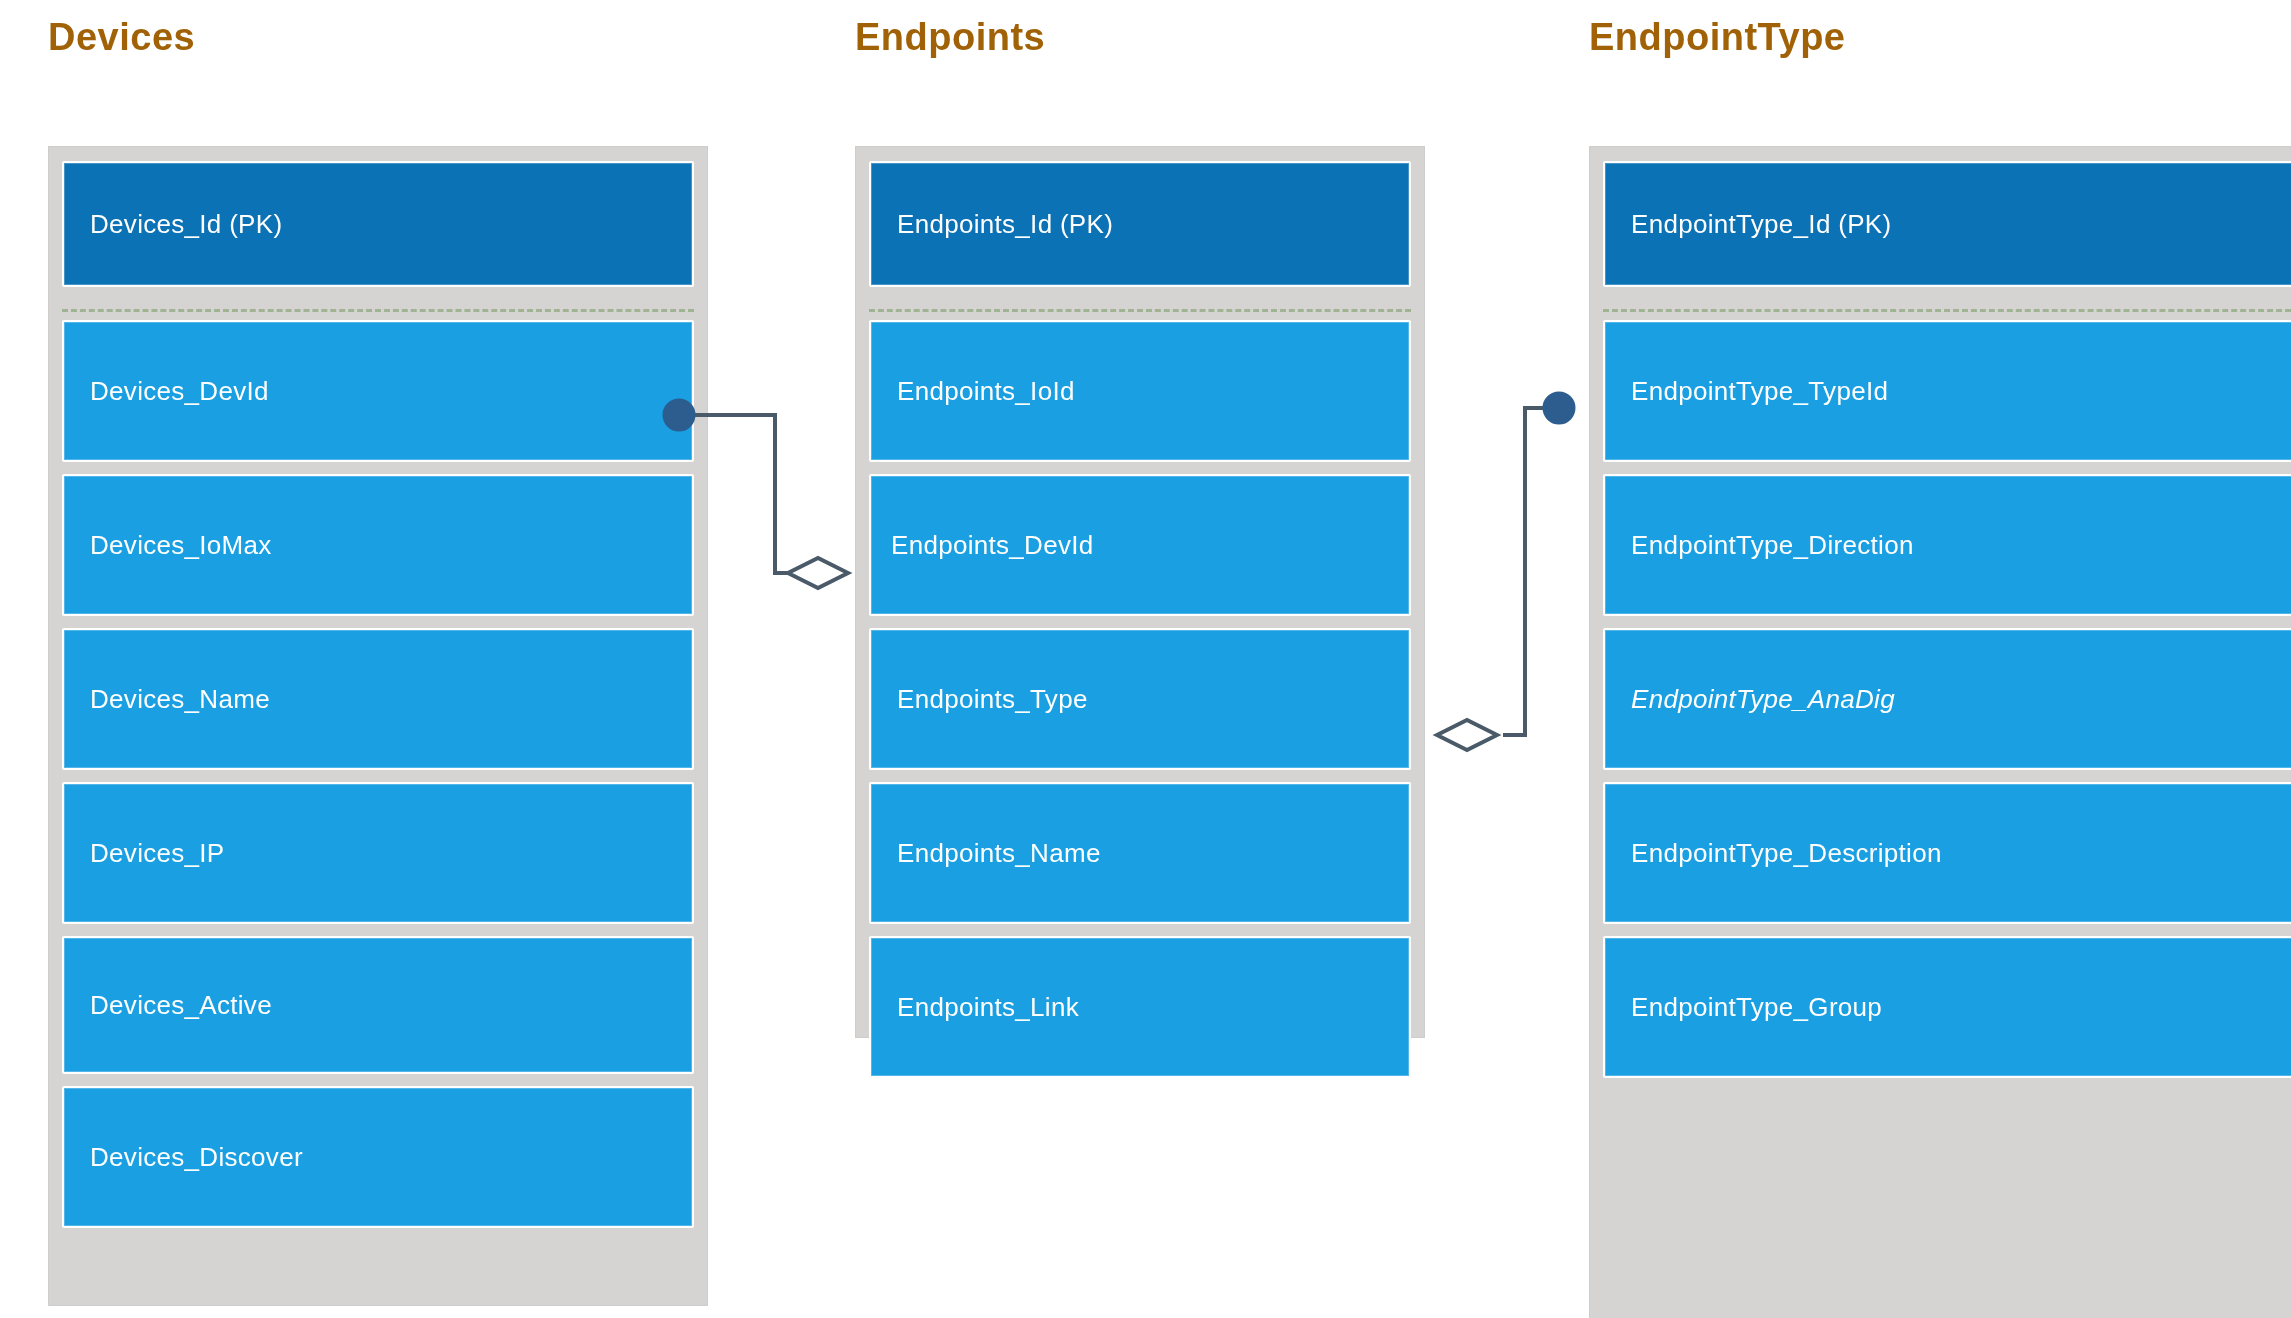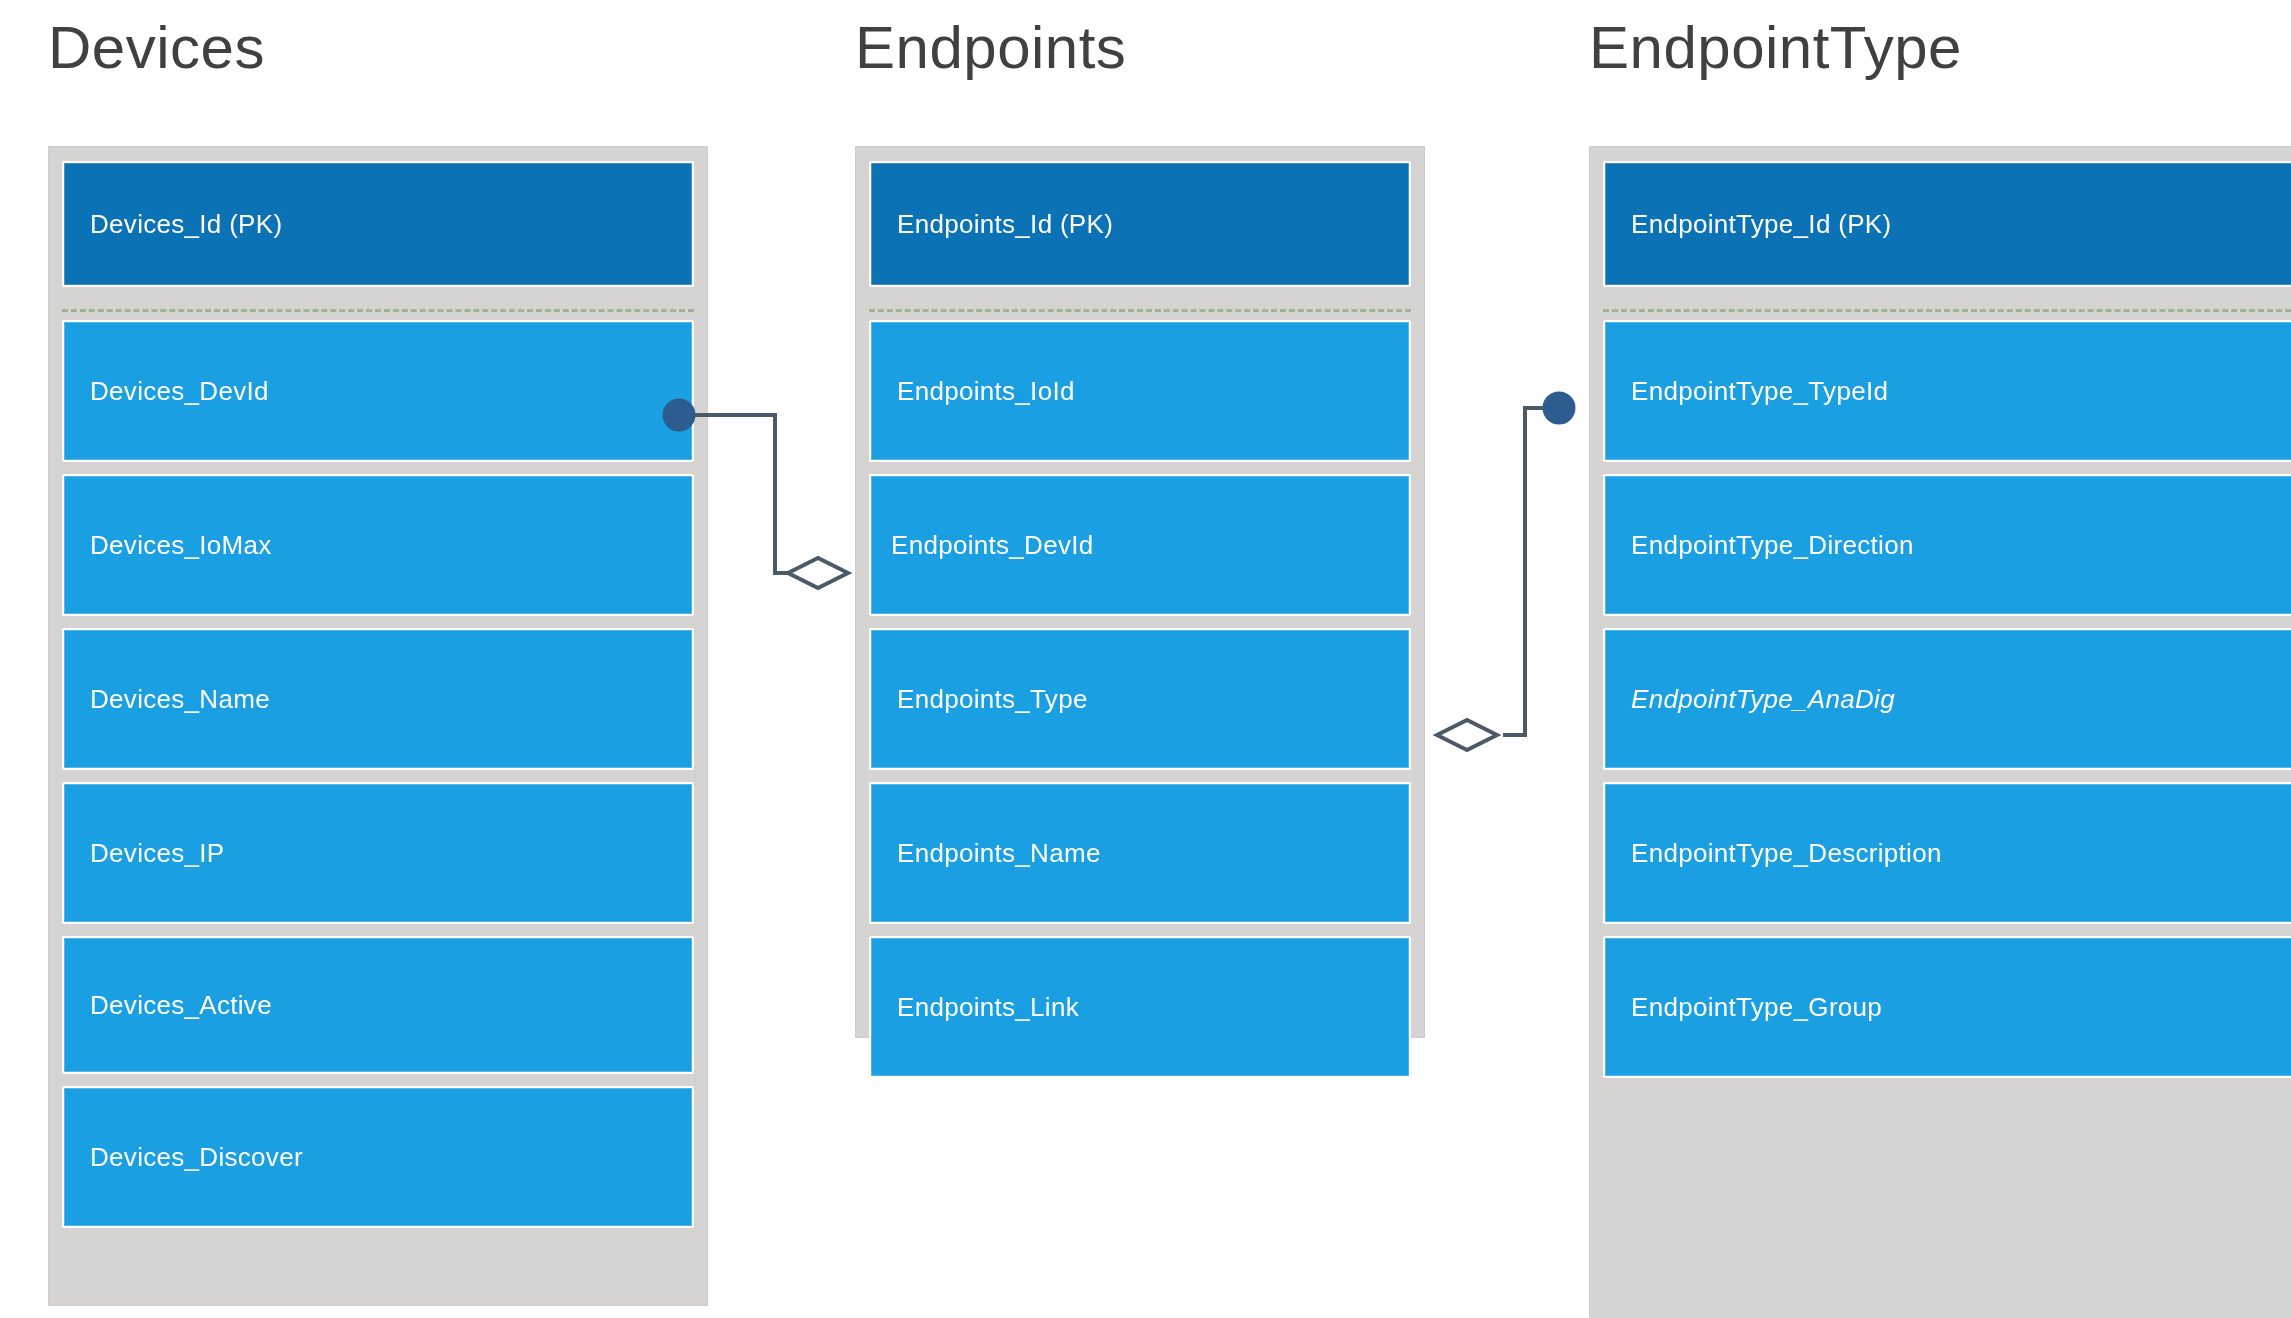--- a/index.html
+++ b/index.html
@@ -10,23 +10,23 @@
     overflow:hidden;
     position:relative;
   }
   #canvas{position:absolute;left:0;top:0;width:2291px;height:1318px;}
 
   .entity{position:absolute;}
 
   .entity-title{
     position:absolute;
     left:0;top:0;
-    font-size:60px;
-    font-weight:400;
-    color:#404040;
+    font-size:38px;
+    font-weight:700;
+    color:#a16207;
     letter-spacing:0.5px;
     white-space:nowrap;
     line-height:1;
   }
 
   .entity-box{
     position:absolute;
     background:#d6d4d2;
     border:1px solid #cfcdcb;
     box-sizing:border-box;

